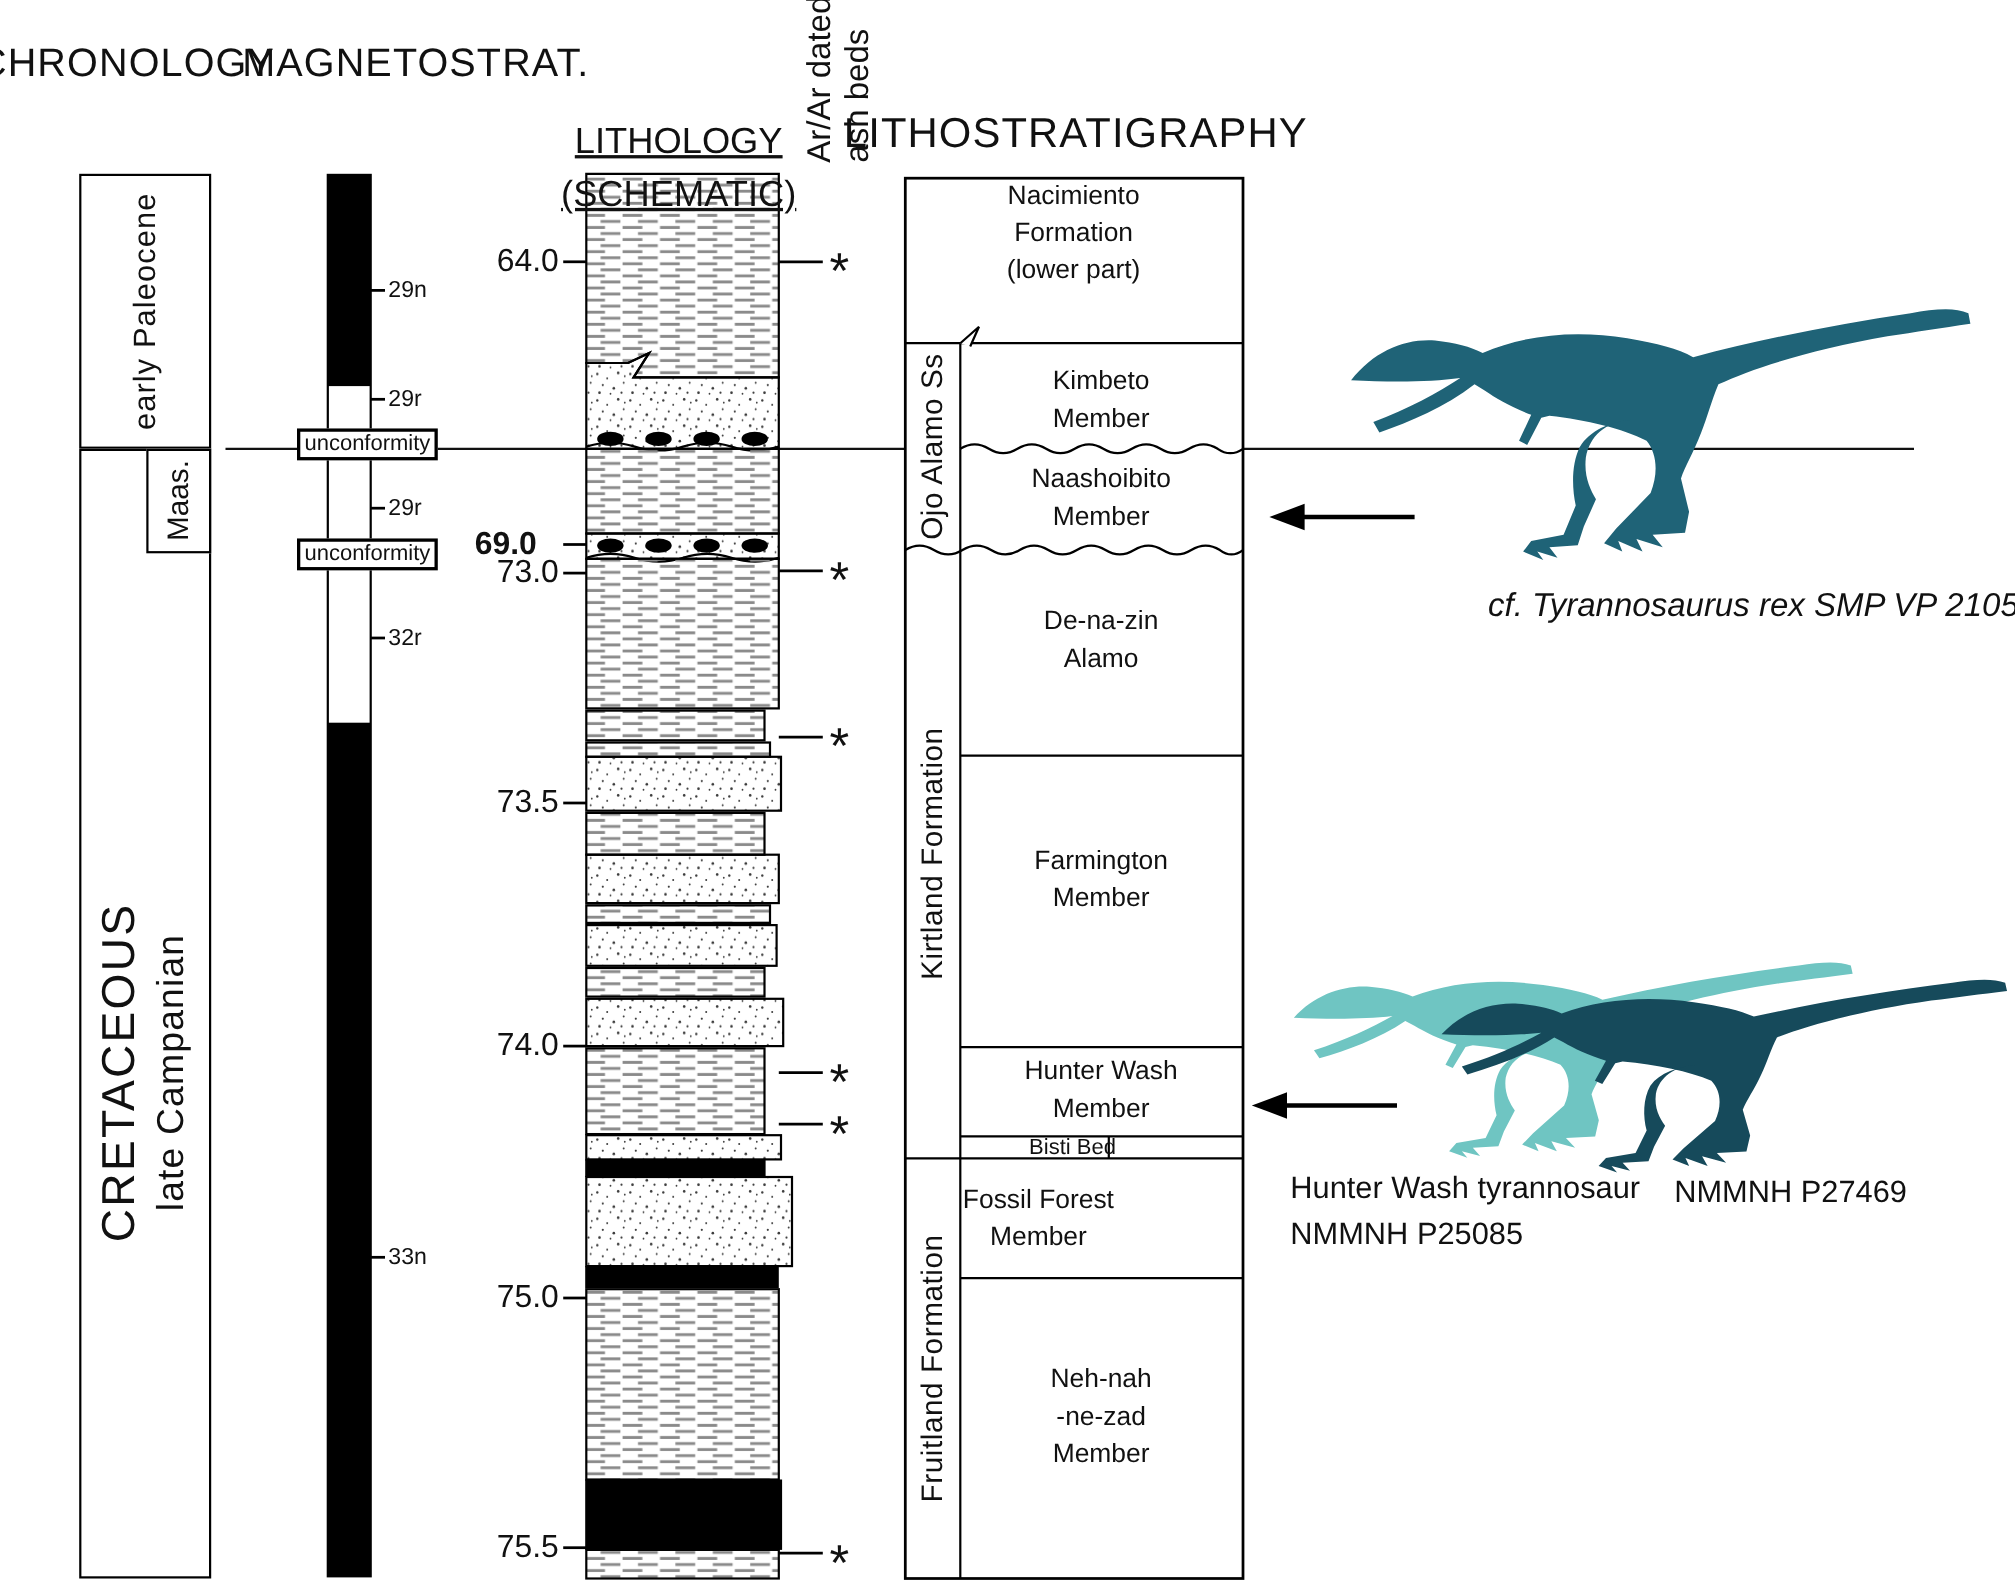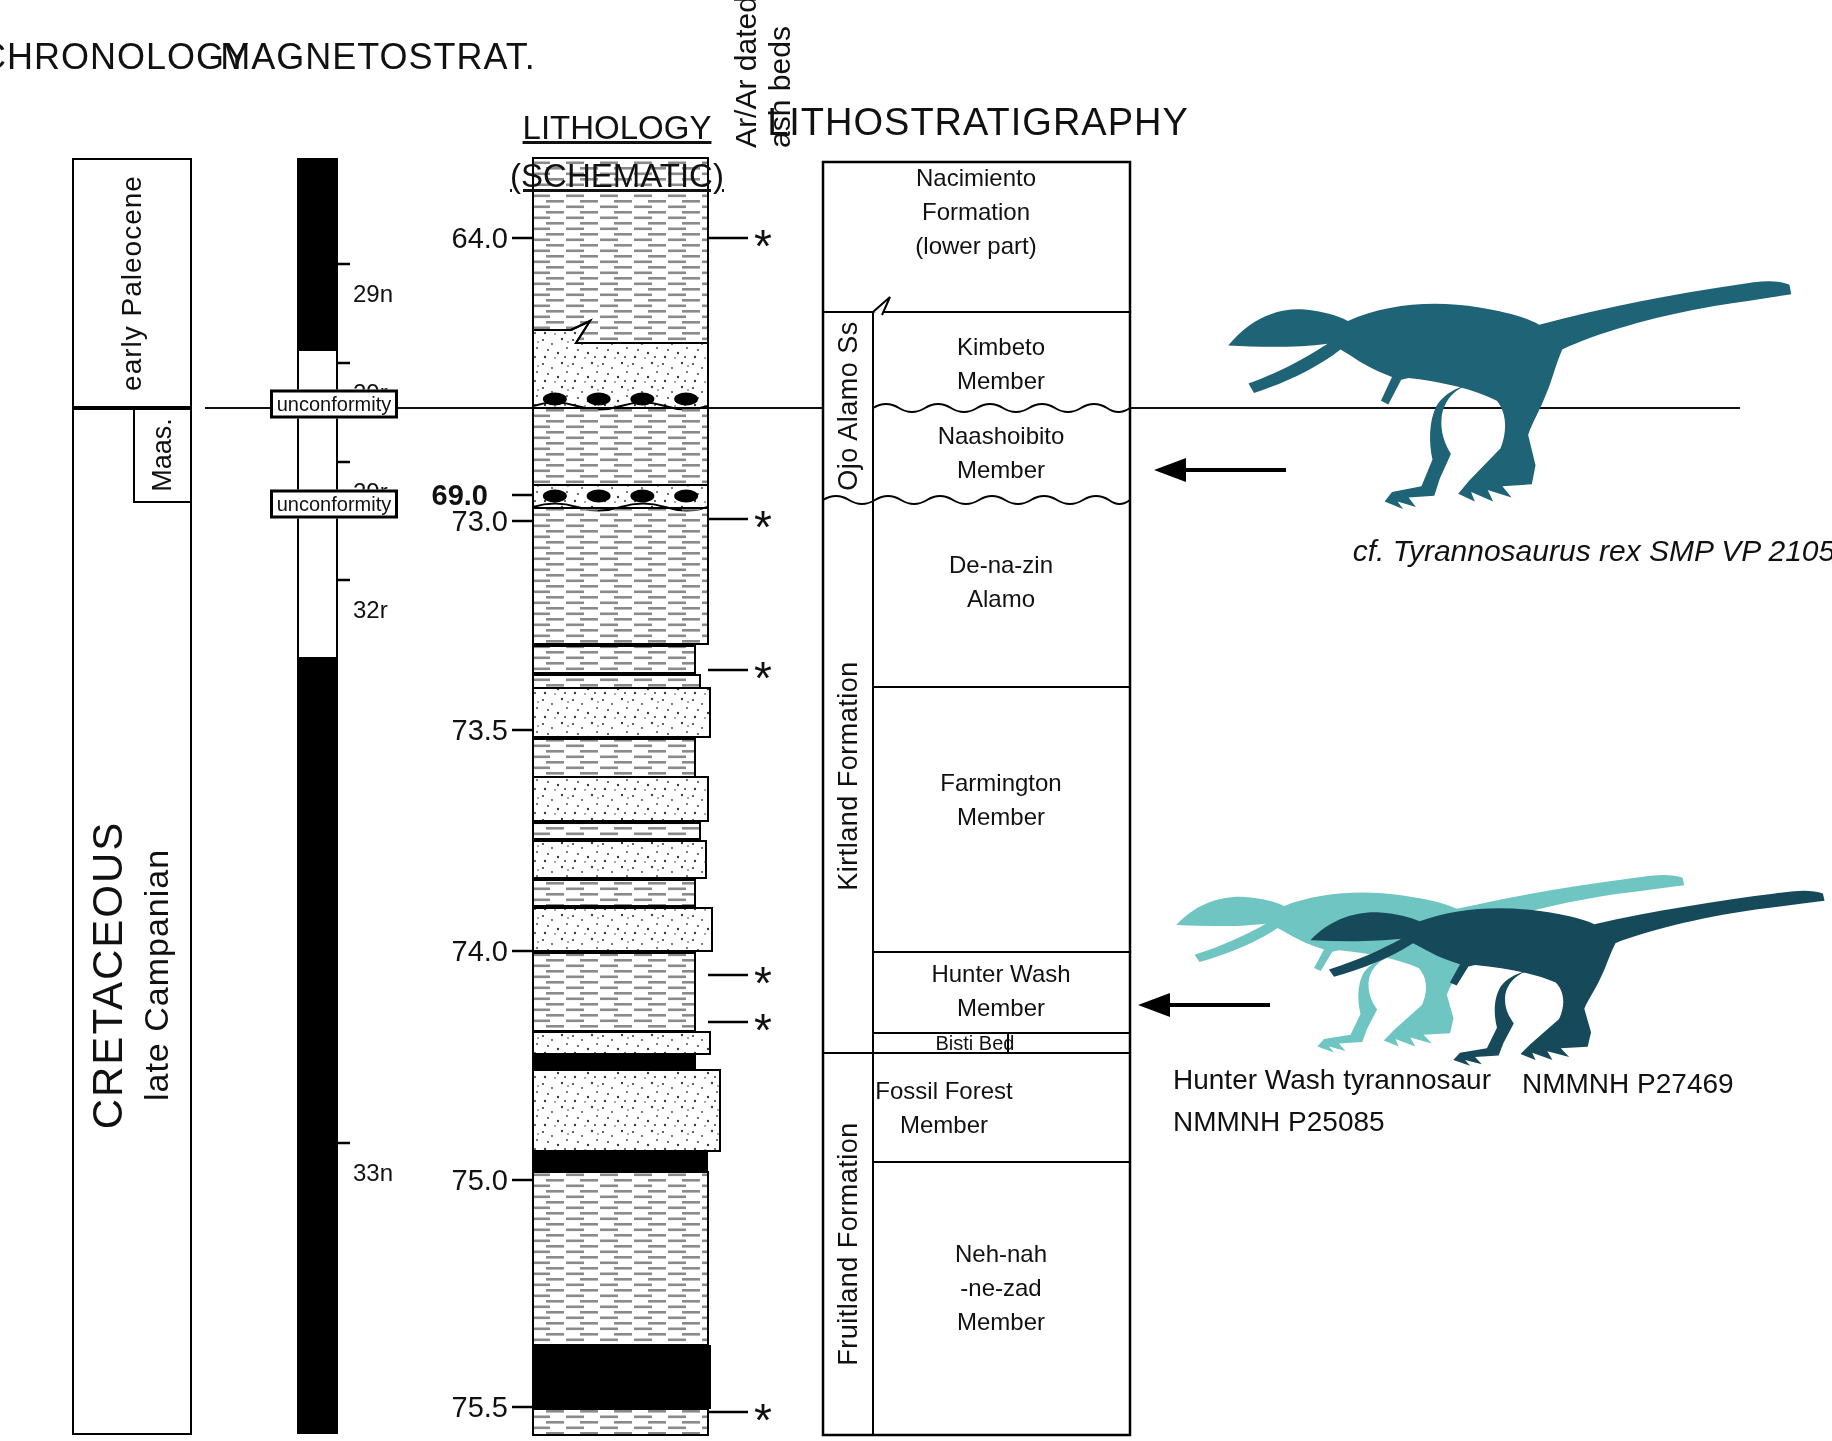--- a/index.html
+++ b/index.html
@@ -10,21 +10,21 @@
   .center{transform:translate(-50%,-50%);}
   .rot{transform:translate(-50%,-50%) rotate(-90deg);}
   .hdr{font-size:36px;letter-spacing:1px;}
   .hdr2{font-size:33px;line-height:48px;text-align:center;}
   .hdr3{font-size:38px;letter-spacing:1px;}
   .arar{font-size:30px;line-height:34px;text-align:left;}
   .chron-era{font-size:28px;letter-spacing:1px;}
   .maas{font-size:27px;}
   .cret1{font-size:42px;letter-spacing:2px;}
   .cret2{font-size:34px;letter-spacing:1px;}
-  .chron-label{font-size:24px;transform:translate(0,-50%);margin-top:30px;}
+  .chron-label{font-size:21px;transform:translate(0,-50%);}
   .age-label{font-size:29px;transform:translate(-100%,-50%);}
   .ast{font-size:46px;transform:translate(-50%,0);line-height:46px;}
   .unconf{position:absolute;box-sizing:border-box;border:3px solid #000;background:#fff;
           font-size:20px;text-align:center;line-height:23px;transform:translate(0,-50%);}
   .member{font-size:24px;line-height:34px;text-align:center;transform:translate(-50%,-50%);position:absolute;white-space:pre;}
   .member.small{font-size:20px;line-height:22px;margin-left:34px;}
   .formation{font-size:27px;letter-spacing:0.5px;}
   .dino-label{font-size:28px;line-height:42px;}
   .italic{font-style:italic;}
   .trex-label{font-size:30px;font-style:italic;}

